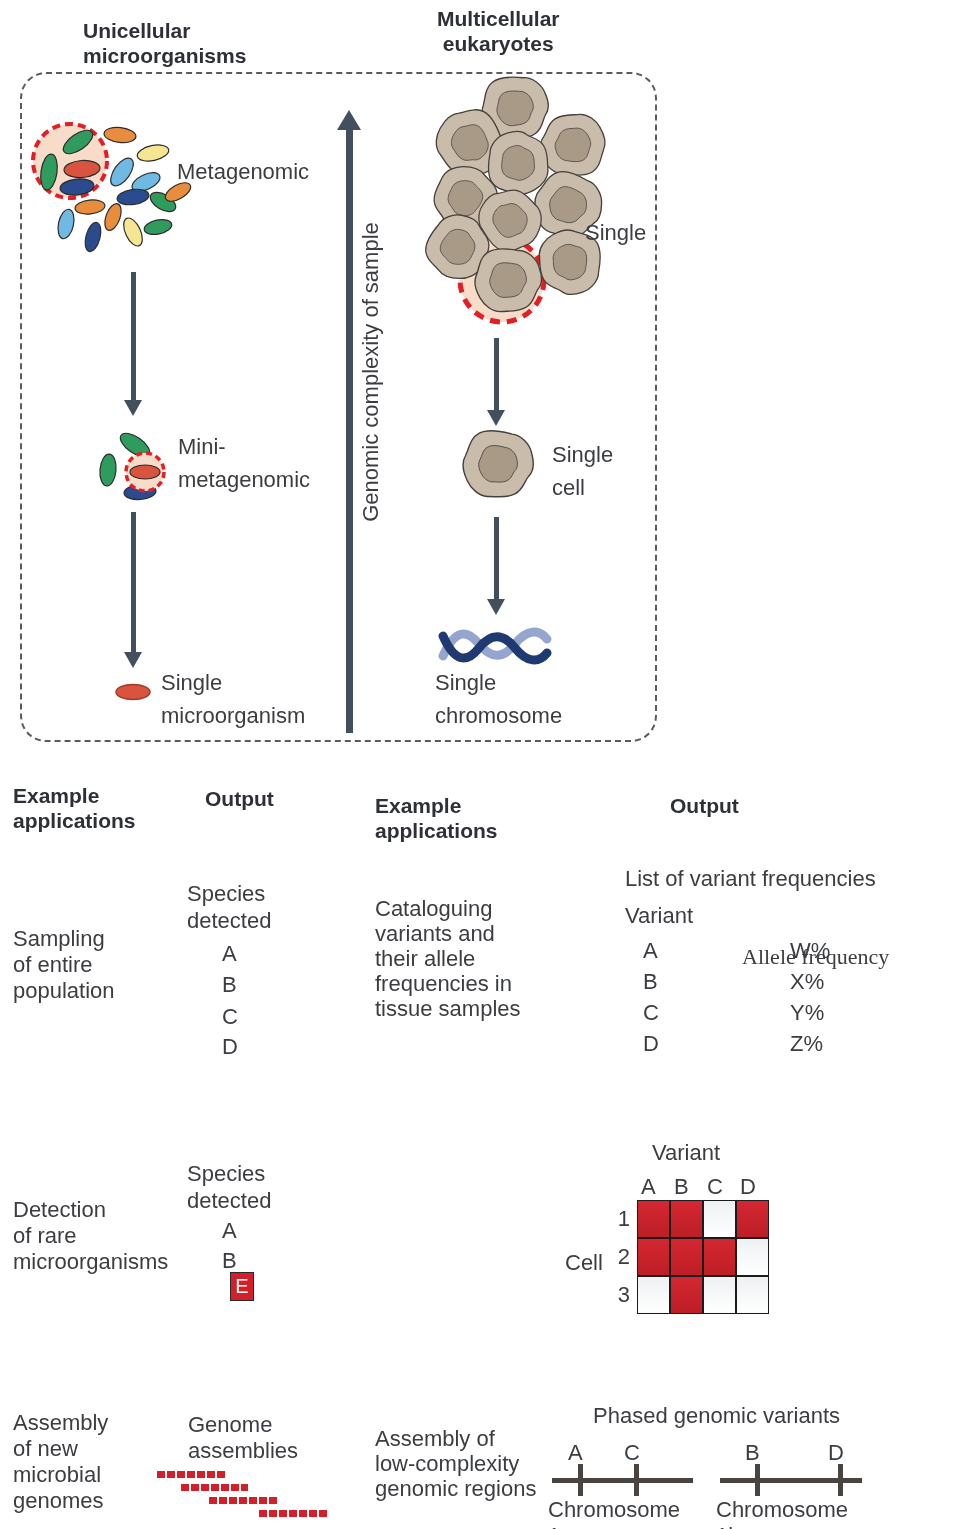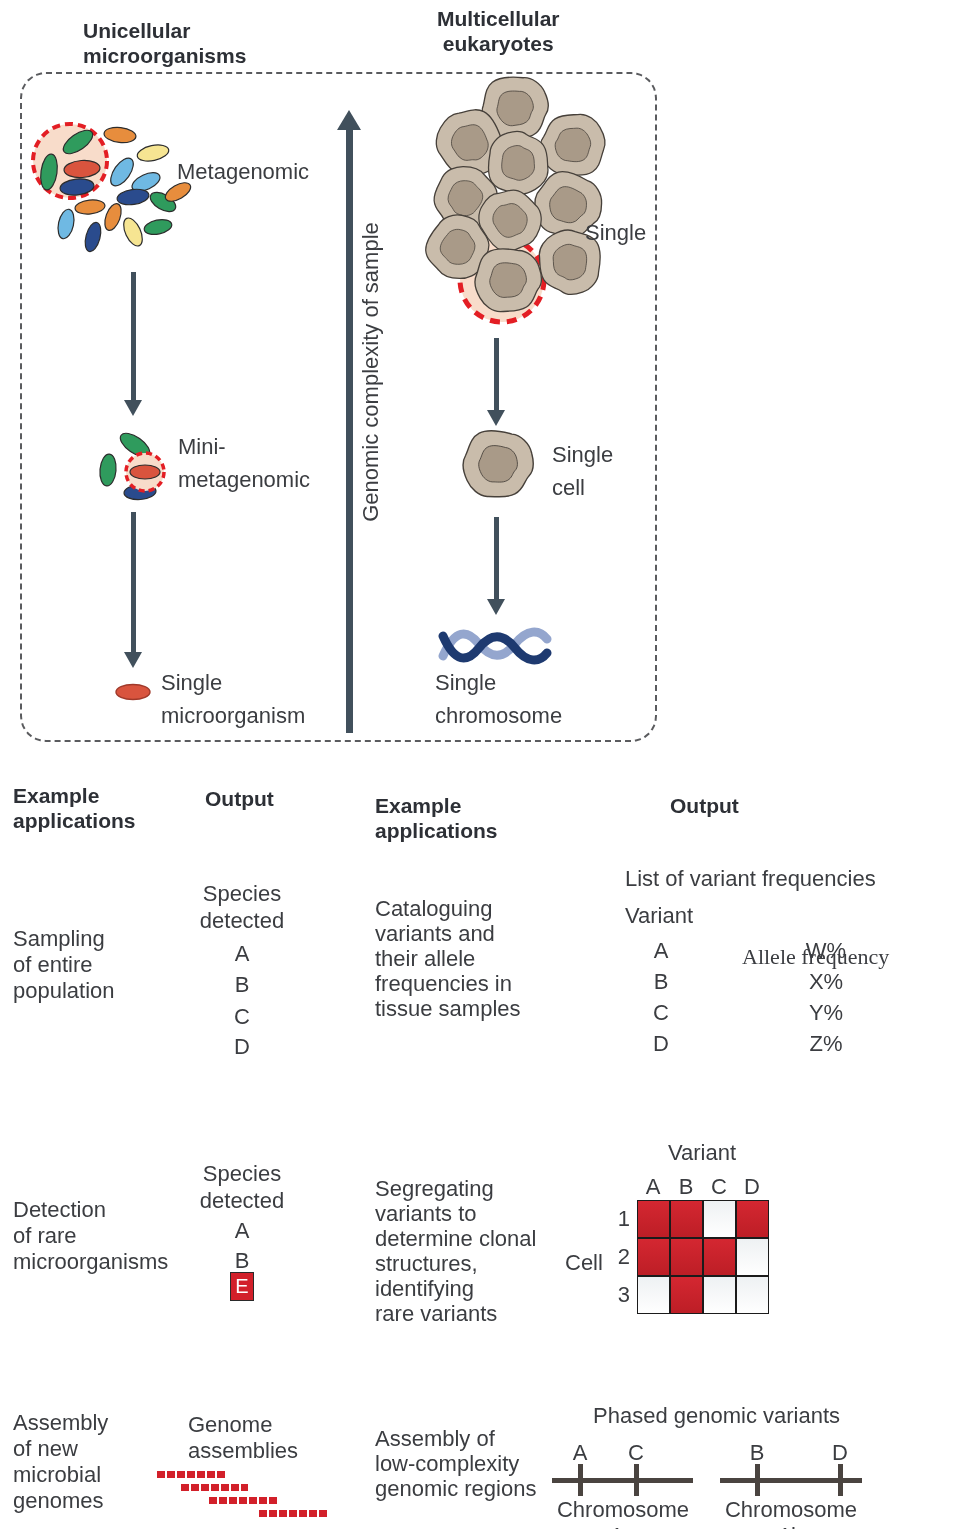--- a/index.html
+++ b/index.html
@@ -1,20 +1,20 @@
 <!DOCTYPE html>
 <html><head>
 <meta charset="utf-8">
 <style>
   html,body{margin:0;padding:0;background:#fff;}
   #fig{position:relative;width:956px;height:1529px;background:#fff;
        font-family:"Liberation Sans","DejaVu Sans",sans-serif;color:#3b3d41;overflow:hidden;}
   .t{position:absolute;white-space:pre-line;font-size:22px;line-height:26px;}
   .b{font-weight:bold;color:#2d3036;font-size:21px;line-height:25px;}
-  .ctr{text-align:center;}
+  .ctr{text-align:left;}
   .box-dashed{position:absolute;left:20px;top:72px;width:633px;height:666px;
        border:2px dashed #5a5b5e;border-radius:26px;}
   .vline{position:absolute;width:5px;background:#41505c;}
   .head-down{position:absolute;width:0;height:0;border-left:9px solid transparent;
        border-right:9px solid transparent;border-top:16px solid #41505c;}
   .head-up{position:absolute;width:0;height:0;border-left:12px solid transparent;
        border-right:12px solid transparent;border-bottom:20px solid #41505c;}
   .axis-label{position:absolute;left:371px;top:372px;transform:translate(-50%,-50%) rotate(-90deg);
        white-space:nowrap;font-size:22px;color:#3b3d41;}
   .ebox{position:absolute;left:230px;top:1272px;width:22px;height:27px;background:#d2202a;
@@ -213,26 +213,20 @@
   <div class="t" style="left:742px;top:944px;font-family:Liberation Serif, serif;">Allele frequency</div>
   <div class="t ctr" style="left:643px;top:938px;width:36px;">A</div>
   <div class="t ctr" style="left:790px;top:938px;width:72px;">W%</div>
   <div class="t ctr" style="left:643px;top:969px;width:36px;">B</div>
   <div class="t ctr" style="left:790px;top:969px;width:72px;">X%</div>
   <div class="t ctr" style="left:643px;top:1000px;width:36px;">C</div>
   <div class="t ctr" style="left:790px;top:1000px;width:72px;">Y%</div>
   <div class="t ctr" style="left:643px;top:1031px;width:36px;">D</div>
   <div class="t ctr" style="left:790px;top:1031px;width:72px;">Z%</div>
 
-  <div class="t" style="left:375px;top:1176px;line-height:25px;">Segregating
-variants to
-determine clonal
-structures,
-identifying
-rare variants</div>
   <div class="t ctr" style="left:652px;top:1140px;width:100px;">Variant</div>
   <div class="t ctr" style="left:641px;top:1174px;width:24px;">A</div>
   <div class="t ctr" style="left:674px;top:1174px;width:24px;">B</div>
   <div class="t ctr" style="left:707px;top:1174px;width:24px;">C</div>
   <div class="t ctr" style="left:740px;top:1174px;width:24px;">D</div>
   <div class="t" style="left:565px;top:1250px;">Cell</div>
   <div class="t" style="left:612px;top:1206px;width:18px;text-align:right;">1</div>
   <div class="t" style="left:612px;top:1244px;width:18px;text-align:right;">2</div>
   <div class="t" style="left:612px;top:1282px;width:18px;text-align:right;">3</div>
   <div id="vgrid">

